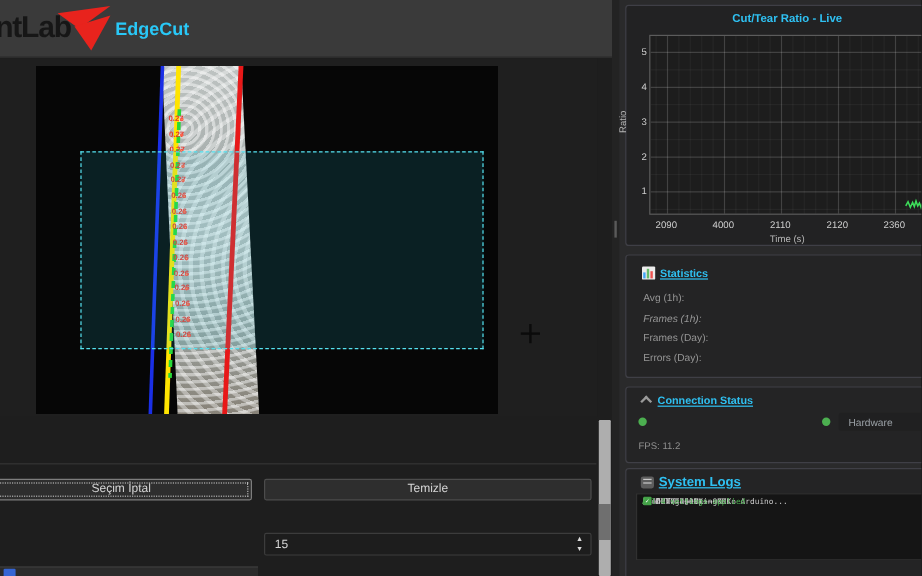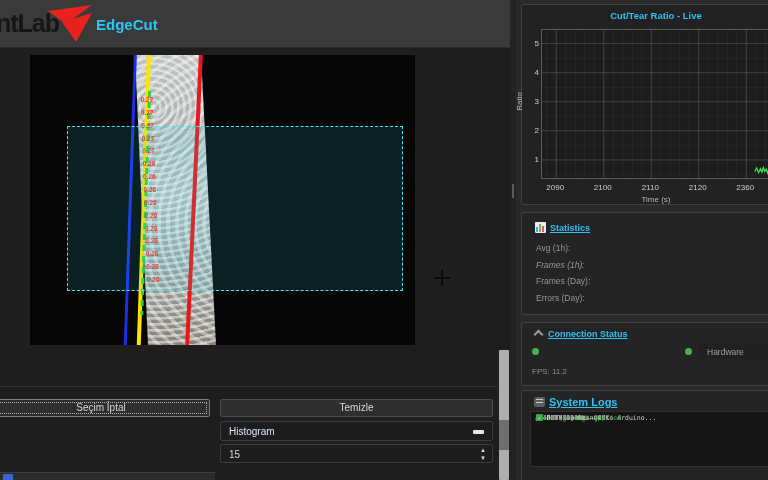--- a/index.html
+++ b/index.html
@@ -157,24 +157,20 @@
       <div class="selection"></div>
     </div>
     <div class="cross-h"></div>
     <div class="cross-v"></div>
   </div>
 
 
   <div class="controls">
     <div class="btn btn-cancel">Seçim İptal</div>
     <div class="btn btn-clear">Temizle</div>
-    <div class="field dropdown">
-      <span class="val">Histogram</span>
-      <span class="dd-icon"></span>
-    </div>
     <div class="field spinner">
       <span class="val">15</span>
       <span class="spin-btn spin-up">▲</span>
       <span class="spin-btn spin-down">▼</span>
     </div>
   </div>
 
   <div class="partial-row">
     <span class="partial-blue"></span>
   </div>
@@ -242,21 +238,21 @@
             <line x1="0" y1="148.8372093023256" x2="230" y2="148.8372093023256" stroke="#c8a76a" stroke-width="1" stroke-dasharray="5 4"></line>
           </svg>
       </div>
       <div class="xlab">Time (s)</div>
     <span class="ytick" style="left: 3px; top: 149.942px;">1</span>
         <span class="ytick" style="left: 3px; top: 120.872px;">2</span>
         <span class="ytick" style="left: 3px; top: 91.8023px;">3</span>
         <span class="ytick" style="left: 3px; top: 62.7326px;">4</span>
         <span class="ytick" style="left: 3px; top: 33.6628px;">5</span>
         <span class="xtick" style="left: 20.25px; top: 178px;">2090</span>
-        <span class="xtick" style="left: 67.75px; top: 178px;">2100</span>
+        <span class="xtick" style="left: 67.75px; top: 178px;">4000</span>
         <span class="xtick" style="left: 115.25px; top: 178px;">2110</span>
         <span class="xtick" style="left: 162.75px; top: 178px;">2120</span>
         <span class="xtick" style="left: 210.25px; top: 178px;">2360</span>
       </div>
 
     <div class="gbox stats-box">
       <span class="stat-icon">
         <i style="left:1px;height:5px;background:#42a5f5;"></i>
         <i style="left:4px;height:8px;background:#66bb6a;"></i>
         <i style="left:7px;height:6px;background:#ef5350;"></i>

